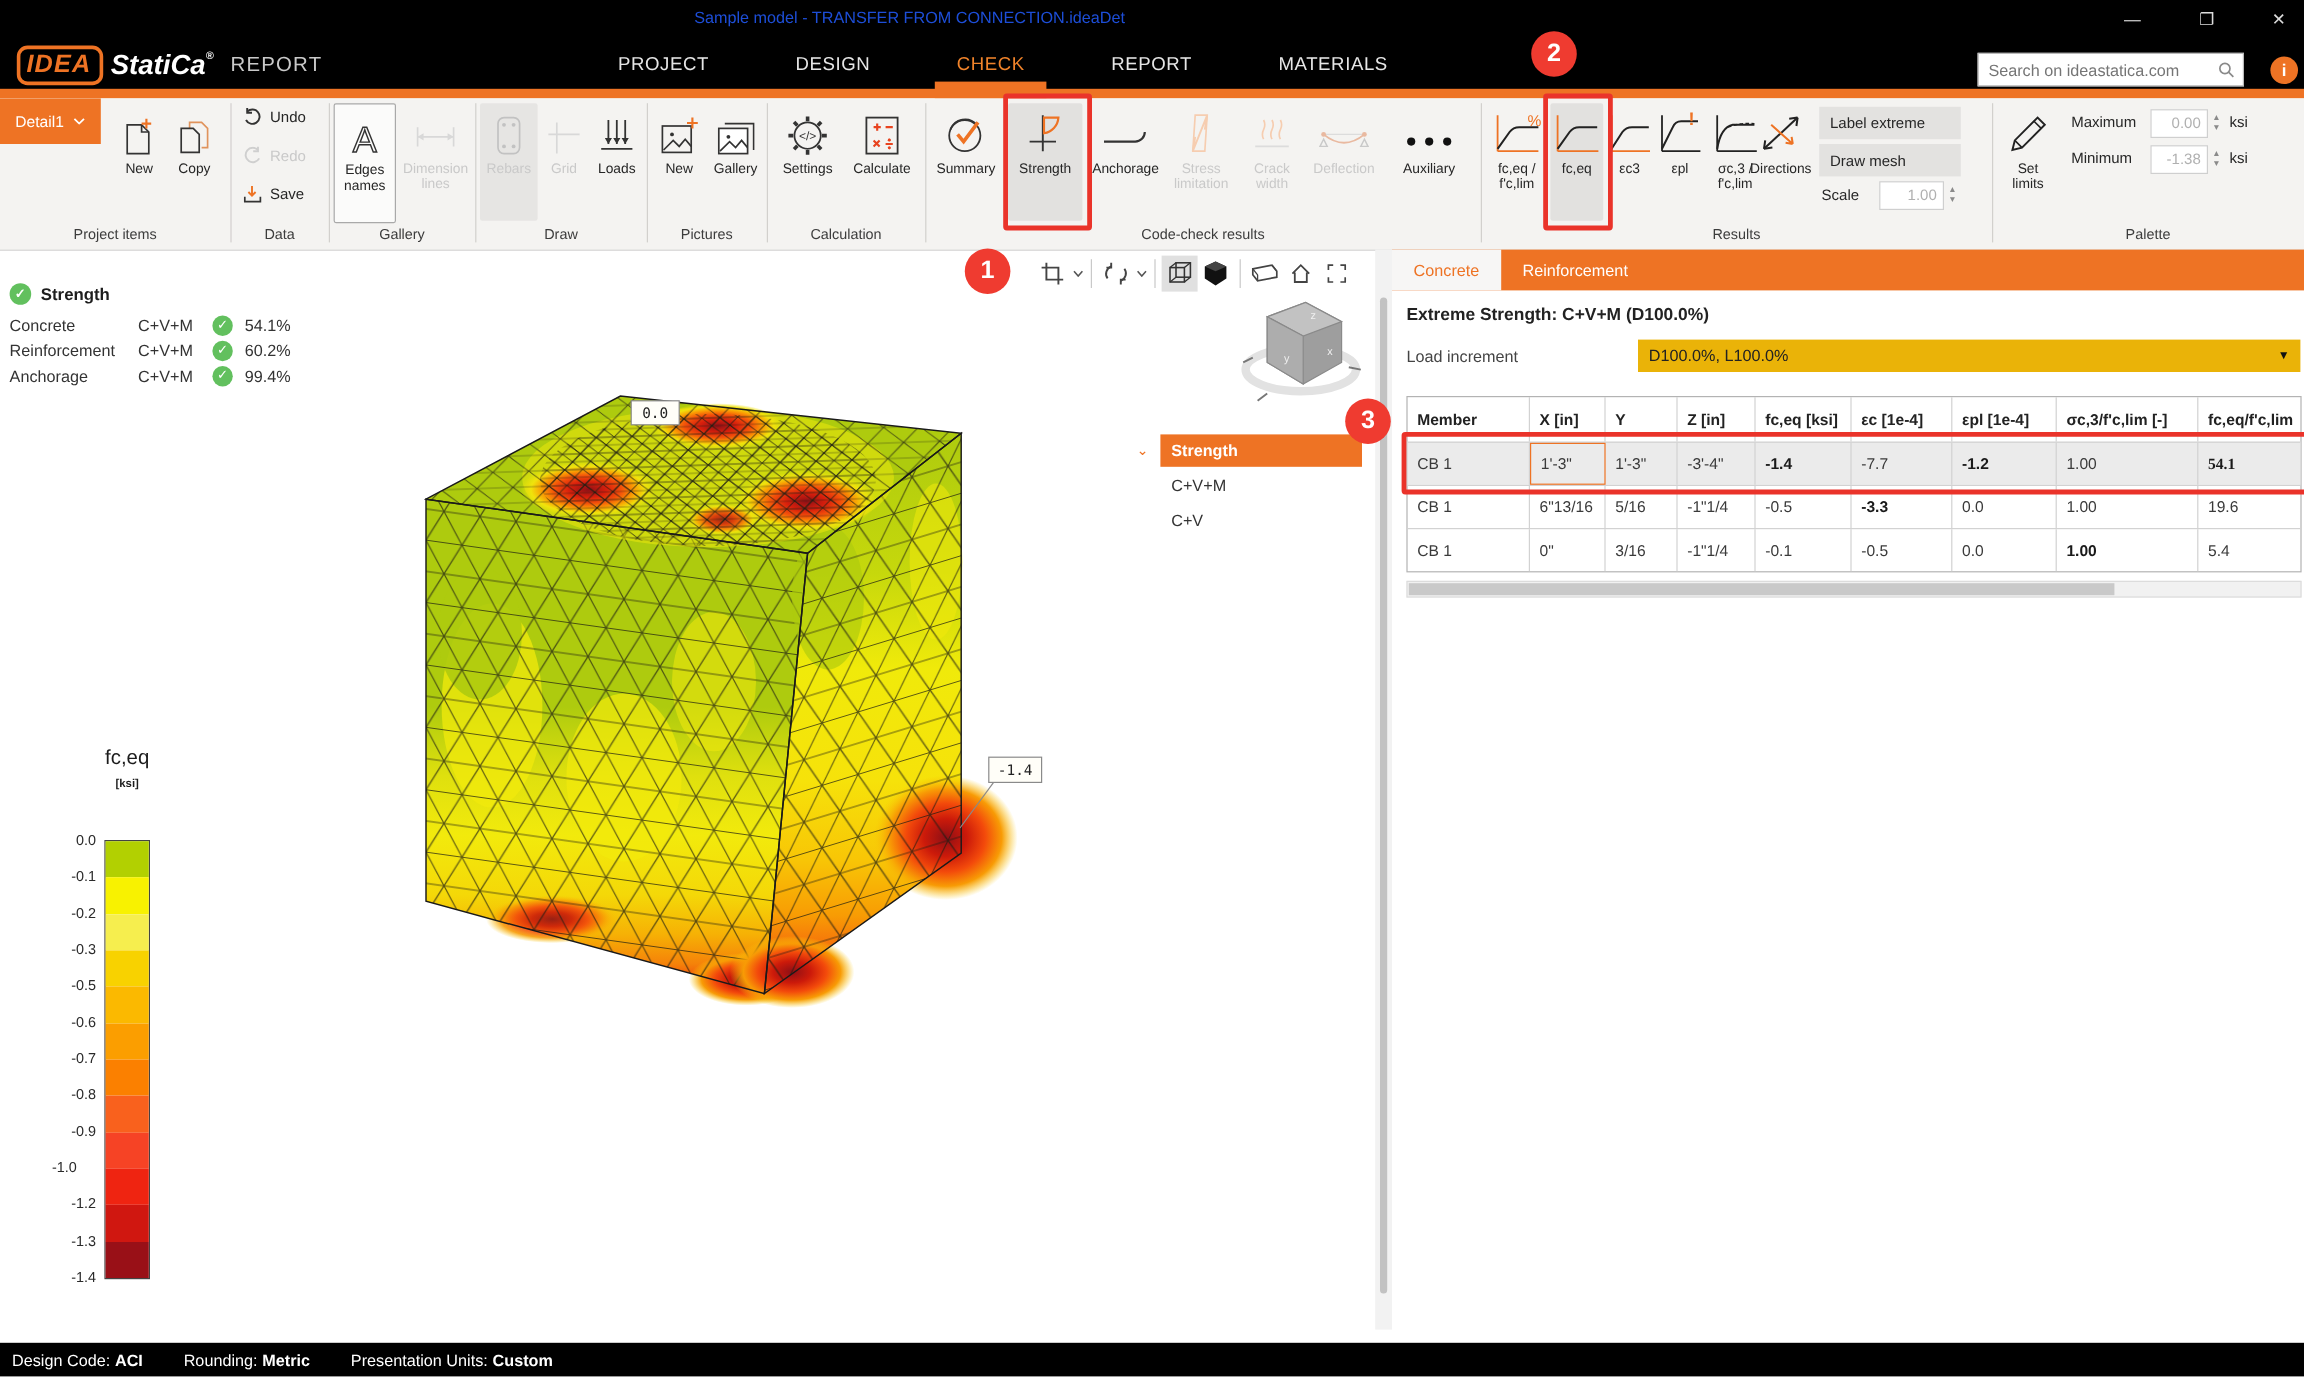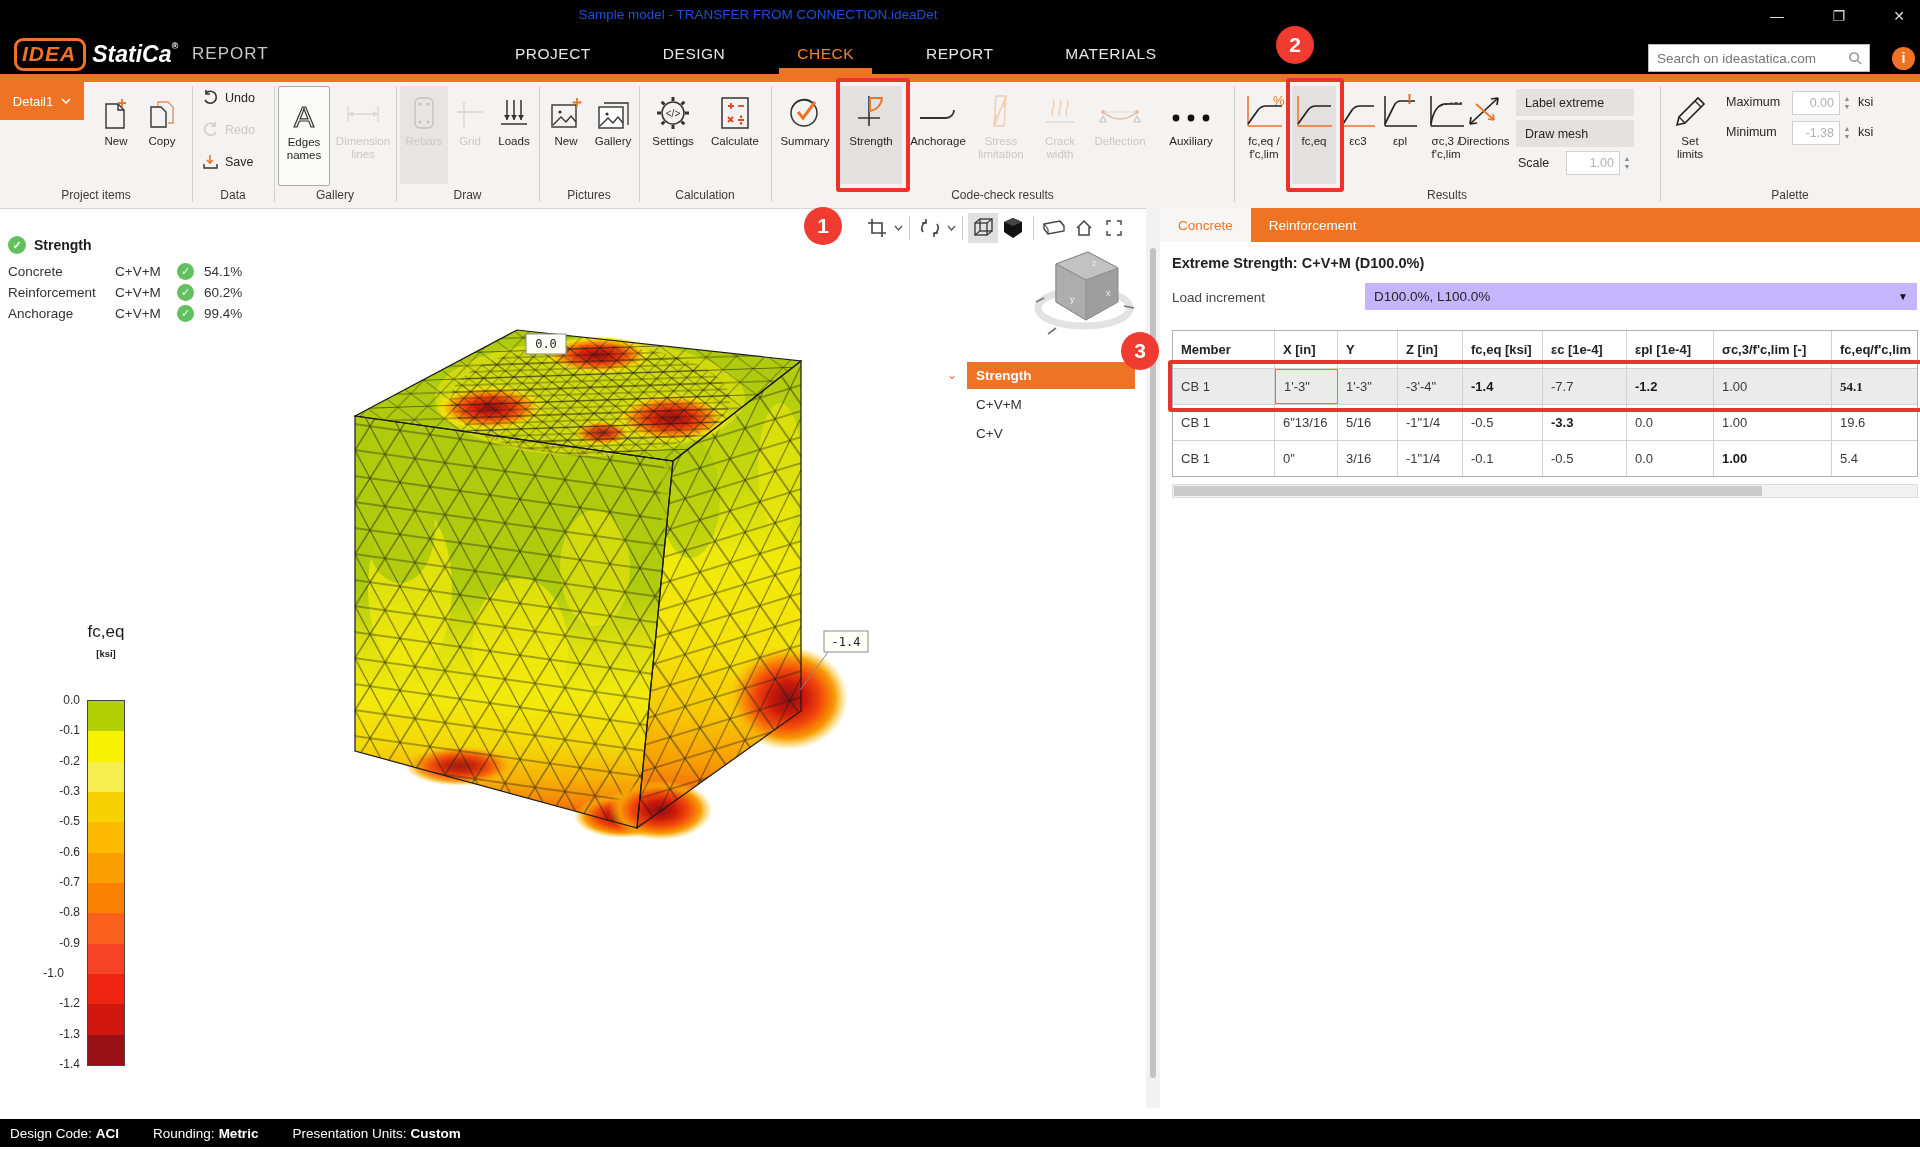--- a/index.html
+++ b/index.html
@@ -86,21 +86,21 @@
   .titem{position:absolute;left:31px;font-size:13.5px;color:#333;cursor:pointer;}
   
   .splitter{left:1146px;top:208px;width:14px;height:900px;background:#f2f2f2;}
   .splitter .thumb{position:absolute;left:4px;top:40px;width:6px;height:830px;background:#c2c2c2;border-radius:3px;}
   
   .rpanel-tabs{left:1160px;top:208px;width:760px;height:34px;background:#ee7324;display:flex;}
   .rtab{padding:0 18px;color:#fff;font-size:13.5px;display:flex;align-items:center;cursor:pointer;}
   .rtab.active{background:#f7f6f5;color:#ee7324;}
   .rp-head{left:1172px;top:255px;font-size:14.5px;font-weight:bold;color:#222;}
   .rp-lil{left:1172px;top:290px;font-size:13.5px;color:#444;}
-  .rp-dd{left:1365px;top:283px;width:552px;height:27px;background:#c4b5fd;display:flex;align-items:center;
+  .rp-dd{left:1365px;top:283px;width:552px;height:27px;background:#eab308;display:flex;align-items:center;
       padding:0 9px;box-sizing:border-box;font-size:13.5px;color:#222;cursor:pointer;}
   .rp-dd .arrow{margin-left:auto;font-size:10px;color:#111;}
   
   .tbl{left:1172px;top:330px;width:746px;border:1px solid #b3b3b3;box-sizing:border-box;background:#fff;}
   .trow{display:flex;height:36px;box-sizing:border-box;border-top:1px solid #d2d2d2;}
   .trow.hd{height:37px;border-top:none;}
   .tcell{box-sizing:border-box;border-right:1px solid #d2d2d2;padding:0 0 0 8px;font-size:13px;color:#3a3a3a;
       display:flex;align-items:center;overflow:hidden;white-space:nowrap;}
   .tcell:last-child{border-right:none;}
   .trow.hd .tcell{font-weight:bold;color:#222;}

